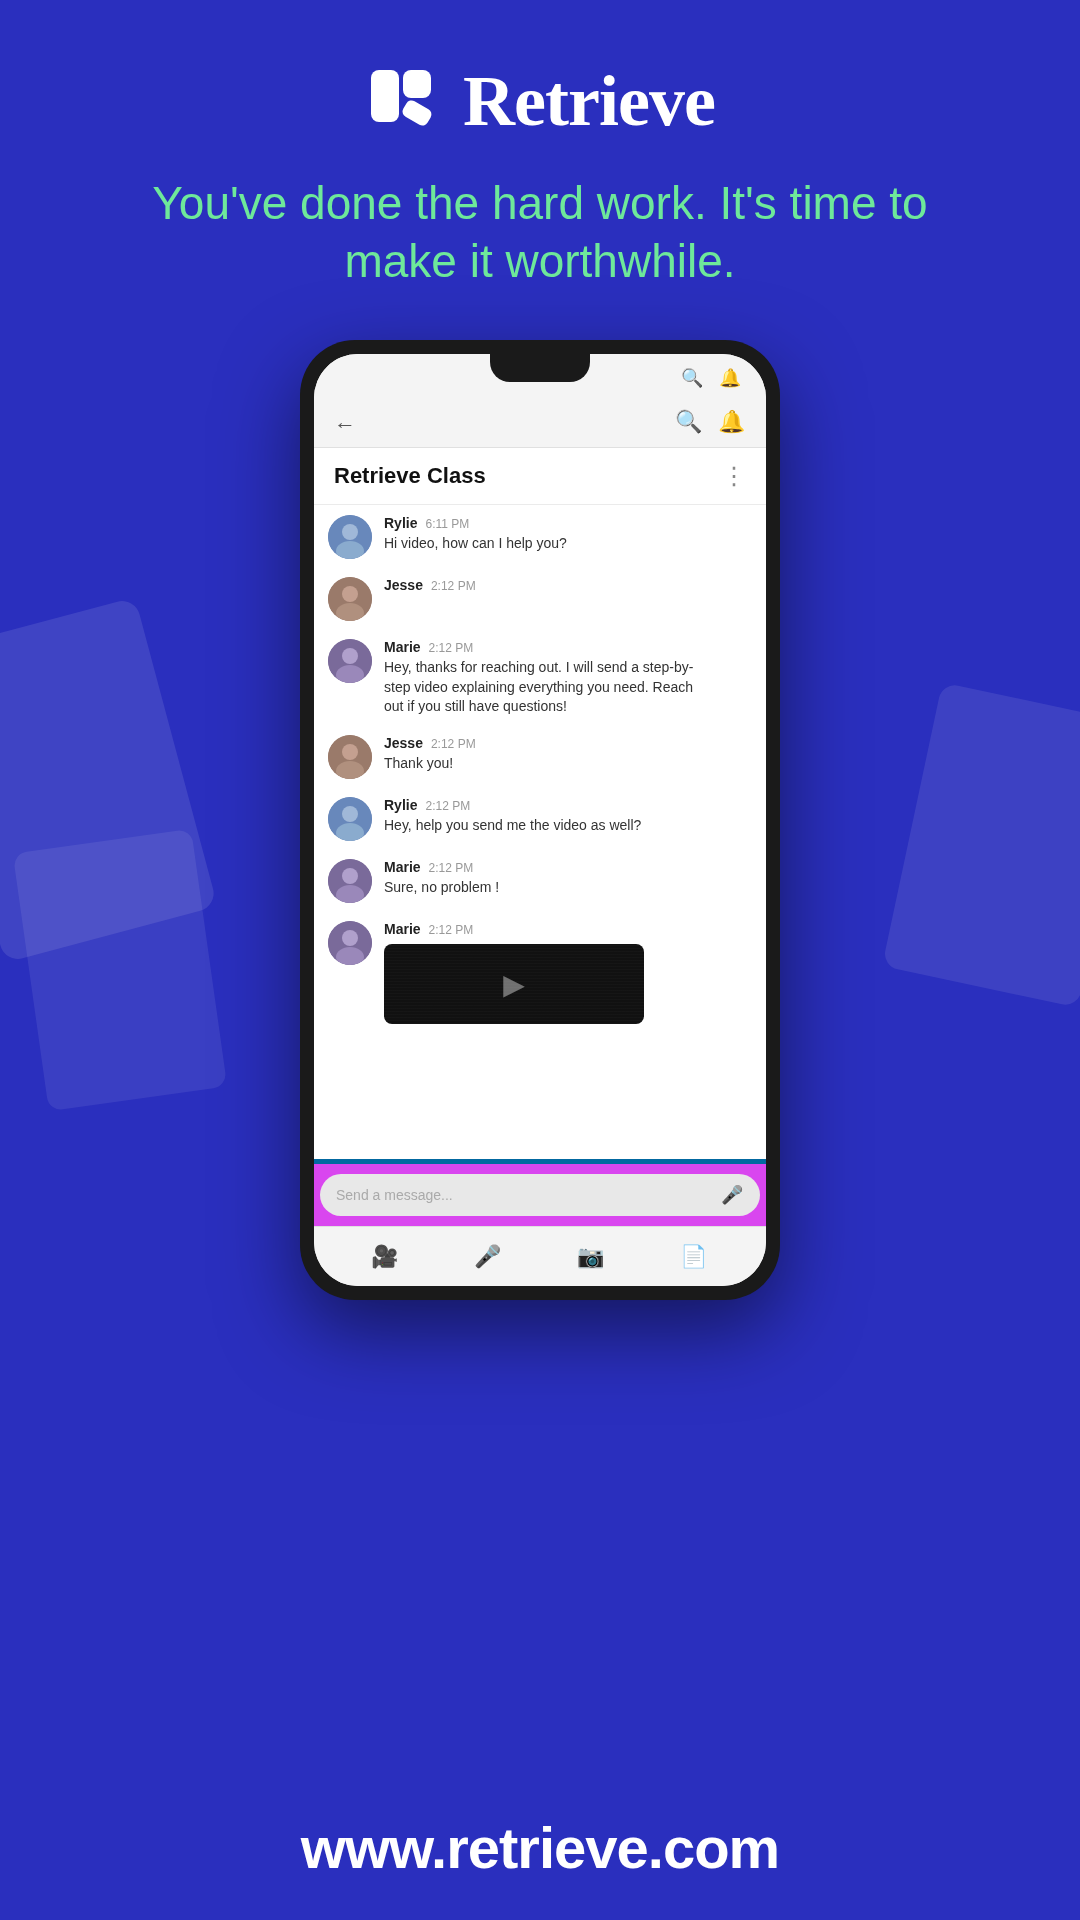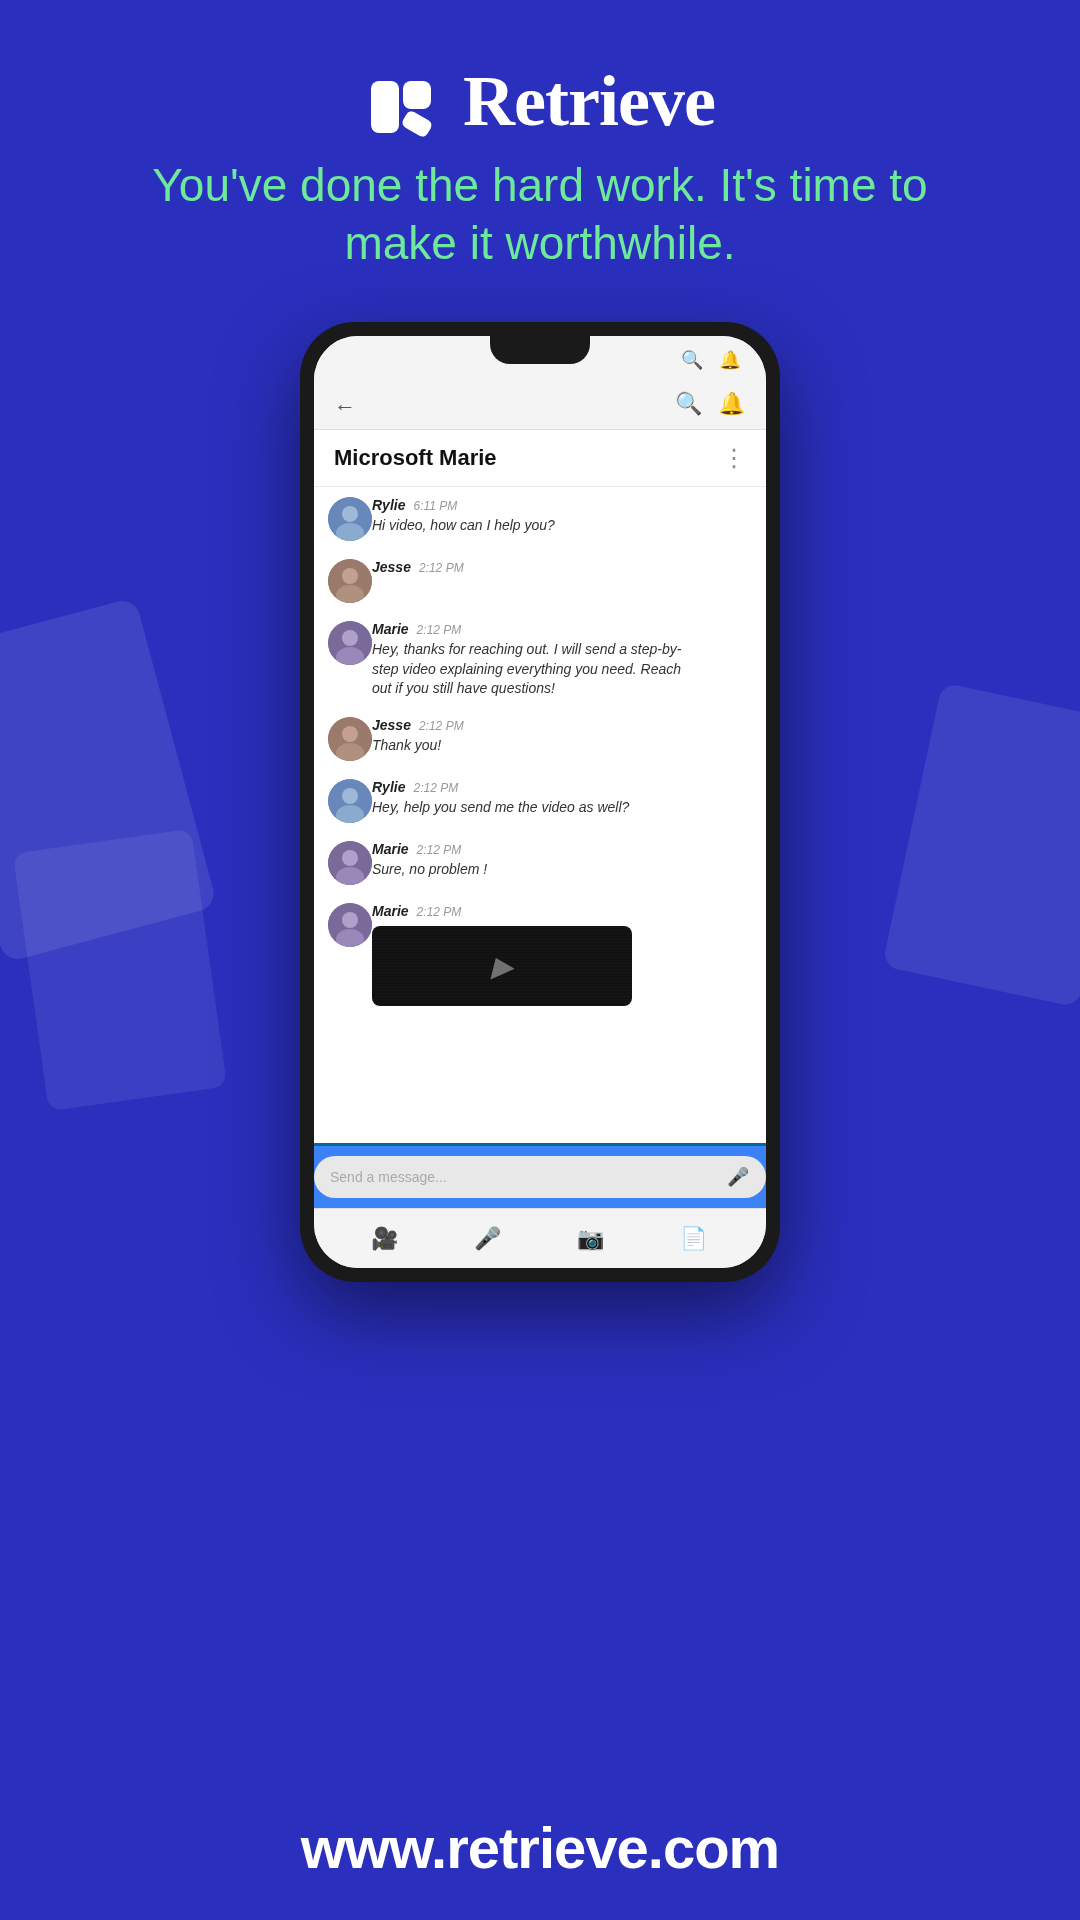--- a/index.html
+++ b/index.html
@@ -49,23 +49,23 @@
     .header {
       display: flex;
       flex-direction: column;
       align-items: center;
       padding-top: 60px;
       padding-bottom: 40px;
     }
 
     .logo-row {
       display: flex;
-      align-items: flex-end;
+      align-items: flex-start;
       gap: 26px;
-      margin-bottom: 14px;
+      margin-bottom: 32px;
     }
 
     .logo-icon {
       width: 72px;
       height: 72px;
     }
 
     .logo-text {
       color: #ffffff;
       font-size: 72px;
@@ -200,21 +200,21 @@
       flex: 1;
       overflow-y: auto;
       background: #ffffff;
       padding: 10px 14px;
     }
 
     .message-row {
       display: flex;
       align-items: flex-start;
       margin-bottom: 18px;
-      font-style: italic;
+      gap: 12px;
     }
 
     .avatar-placeholder {
       width: 44px;
       height: 44px;
       border-radius: 50%;
       background: #c0c0c0;
       display: flex;
       align-items: center;
       justify-content: center;
@@ -292,23 +292,23 @@
           0deg,
           rgba(255,255,255,0.02) 0px,
           rgba(255,255,255,0.02) 1px,
           transparent 1px,
           transparent 3px
         );
     }
 
     
     .message-input-area {
-      background: #3b82f6;
-      padding: 10px 0;
-      border-top: 3px solid #0369a1;
+      background: #d946ef;
+      padding: 10px 6px;
+      border-top: 5px solid #0369a1;
     }
 
     .message-input-row {
       background: #e8e8e8;
       border-radius: 24px;
       display: flex;
       align-items: center;
       padding: 10px 16px;
       gap: 10px;
     }
@@ -395,21 +395,21 @@
       <div class="nav-bar">
         <span class="nav-back">←</span>
         <div class="nav-spacer"></div>
         <div class="nav-icons">
           <span class="nav-icon-btn">🔍</span>
           <span class="nav-icon-btn">🔔</span>
         </div>
       </div>
 
       <div class="chat-header">
-        <span class="chat-title">Microsoft Marie</span>
+        <span class="chat-title">Retrieve Class</span>
         <span class="chat-menu-icon">⋮</span>
       </div>
 
       <div class="messages-area">
 
         <div class="message-row">
           <div class="avatar-placeholder avatar-rylie">
             <svg viewBox="0 0 44 44" width="44" height="44" xmlns="http://www.w3.org/2000/svg">
               <circle cx="22" cy="22" r="22" fill="#6888bb"></circle>
               <circle cx="22" cy="17" r="8" fill="#a0b8d8"></circle>

